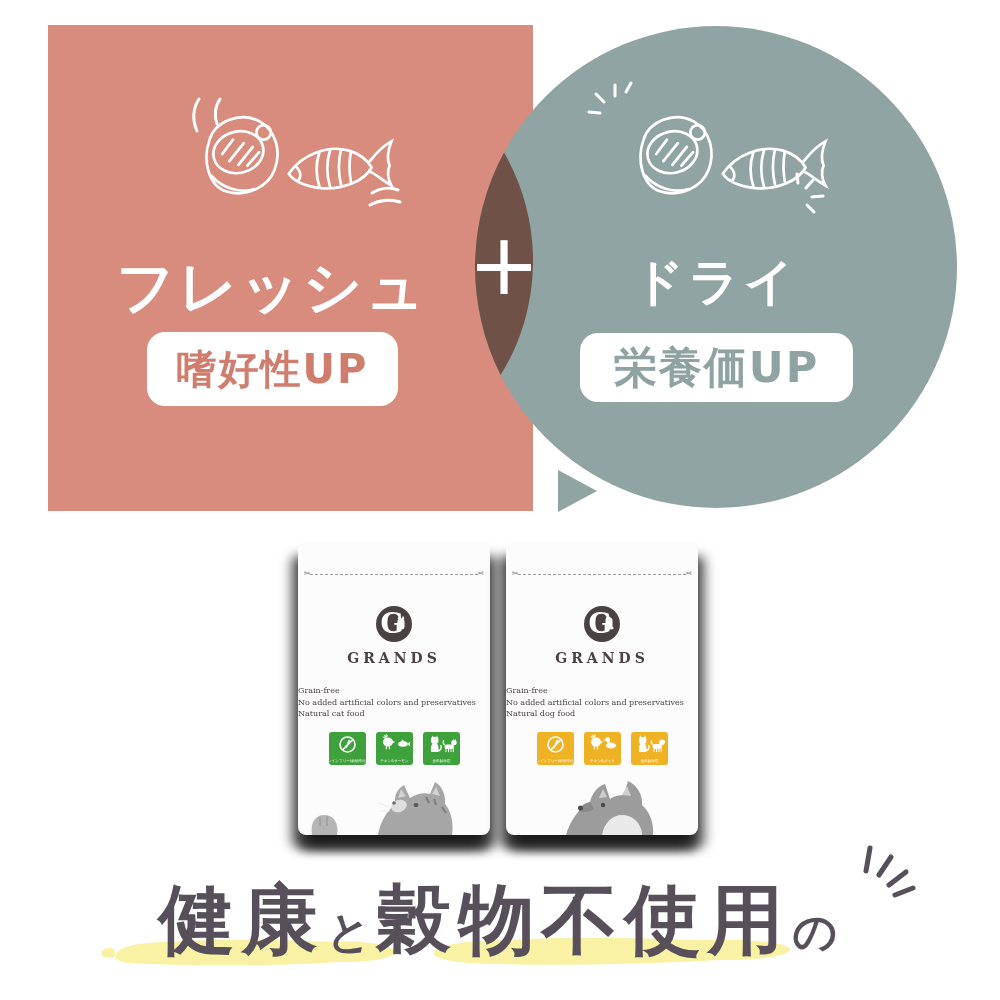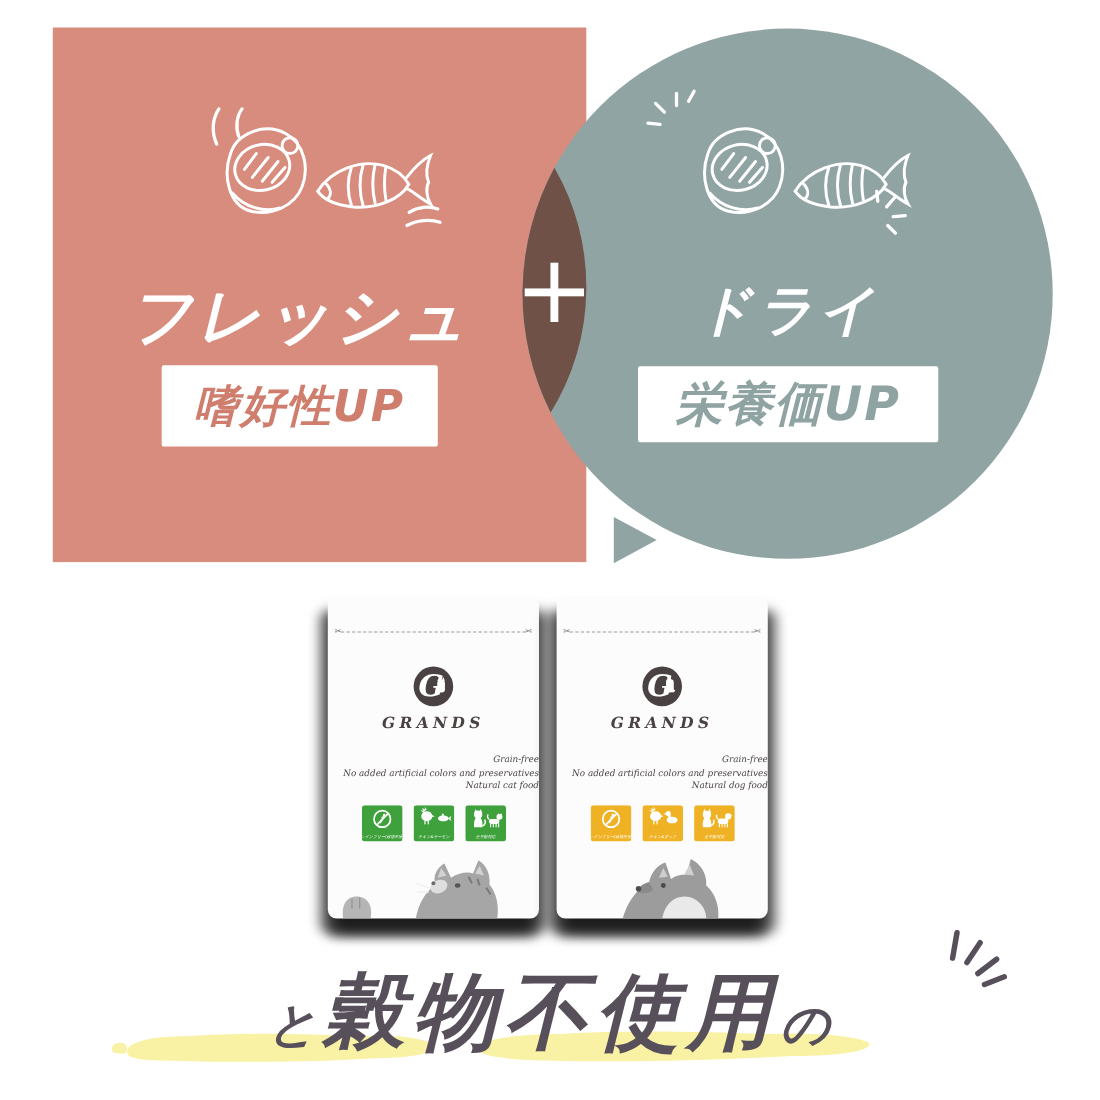--- a/index.html
+++ b/index.html
@@ -1,44 +1,44 @@
 <!DOCTYPE html>
 <html><head>
 <meta charset="utf-8">
 <style>
   html,body{margin:0;padding:0;background:#fff;}
   .stage{position:relative;width:1000px;height:1000px;background:#fff;overflow:hidden;
-         font-family:"DejaVu Sans","Liberation Sans",sans-serif;font-style:italic;}
+         font-family:"DejaVu Sans","Liberation Sans",sans-serif;}
   
   .hero{position:absolute;left:0;top:0;width:1000px;height:535px;}
   .hero svg{position:absolute;left:0;top:0;}
   .fresh-title{position:absolute;left:97px;top:250px;width:350px;height:74px;line-height:74px;
       text-align:center;font-size:58px;font-weight:bold;color:#fff;letter-spacing:3px;}
   .dry-title{position:absolute;left:566px;top:244px;width:300px;height:76px;line-height:76px;
       text-align:center;font-size:50px;font-weight:bold;color:#fff;letter-spacing:4px;}
-  .pill{position:absolute;background:#fff;border-radius:2px;display:flex;align-items:center;justify-content:center;}
+  .pill{position:absolute;background:#fff;border-radius:18px;display:flex;align-items:center;justify-content:center;}
   .pill-fresh{left:147px;top:332px;width:251px;height:74px;}
   .pill-fresh span{color:#CF7D6D;font-size:40px;font-weight:bold;letter-spacing:2px;}
   .pill-dry{left:580px;top:333px;width:273px;height:69px;}
   .pill-dry span{color:#8FA3A2;font-size:43px;font-weight:bold;letter-spacing:2px;}
   .plus{position:absolute;left:468px;top:216px;width:64px;height:96px;line-height:96px;
       text-align:center;color:#fff;font-size:86px;font-weight:400;}
   
   .pkg{position:absolute;top:542px;width:192px;height:293px;background:#FCFCFC;
        border-radius:8px;overflow:hidden;
        box-shadow:8px 13px 11px rgba(0,0,0,.5),-8px 13px 11px rgba(0,0,0,.5),0 16px 10px rgba(0,0,0,.55);}
   .pkg1{left:298px;} .pkg2{left:506px;}
   .tear{position:absolute;top:32px;left:12px;right:12px;border-top:1px dashed #9a9a9a;}
   .scis{position:absolute;top:-6px;font-size:8px;color:#777;line-height:10px;}
   .scis.l{left:-6px;} .scis.r{right:-6px;transform:scaleX(-1);}
   .logo{position:absolute;left:0;right:0;top:62px;display:flex;justify-content:center;}
   .brand{position:absolute;left:0;right:0;top:108px;text-align:center;
       font-family:"DejaVu Serif","Liberation Serif",serif;font-weight:bold;
       font-size:14px;letter-spacing:4px;color:#4A4242;}
-  .taglines{position:absolute;left:0;right:0;top:143px;text-align:right;
+  .taglines{position:absolute;left:0;right:0;top:143px;text-align:left;
       font-family:"DejaVu Serif","Liberation Serif",serif;font-size:8px;line-height:11.5px;color:#4A4242;}
   .badges{position:absolute;left:0;right:0;top:190px;display:flex;justify-content:center;gap:10px;}
   .photo{position:absolute;left:0;bottom:0;width:192px;height:56px;}
   
   .headline-wrap{position:absolute;left:0;top:835px;width:1000px;height:165px;}
   .hl-deco{position:absolute;left:0;top:0;}
   .headline{position:absolute;left:0;top:25px;width:1000px;height:110px;display:flex;
       justify-content:center;align-items:flex-end;color:#57505A;font-weight:bold;}
   .headline .big{font-size:76px;line-height:1;letter-spacing:7px;margin-bottom:12px;}
   .headline .small{font-size:44px;line-height:1;margin:0 4px 16px 2px;}
@@ -289,19 +289,20 @@
         <path d="M434 117 C440 109 470 105 510 105 C570 101 640 103 700 105 C740 103 780 107 790 113 C794 119 770 125 720 125 C650 129 560 131 500 129 C466 129 430 125 434 117 Z"></path>
       </g>
       <g stroke="#57505A" stroke-width="5" stroke-linecap="round">
         <path d="M866 36 L870 13"></path>
         <path d="M879 40 L891 22"></path>
         <path d="M889 50 L906 37"></path>
         <path d="M895 60 L913 53"></path>
       </g>
     </svg>
     <div class="headline">
+      <span class="big">健康</span>
       <span class="small">と</span>
       <span class="big">穀物不使用</span>
       <span class="small">の</span>
     </div>
   </div>
 
 </div>
 
 </body></html>

